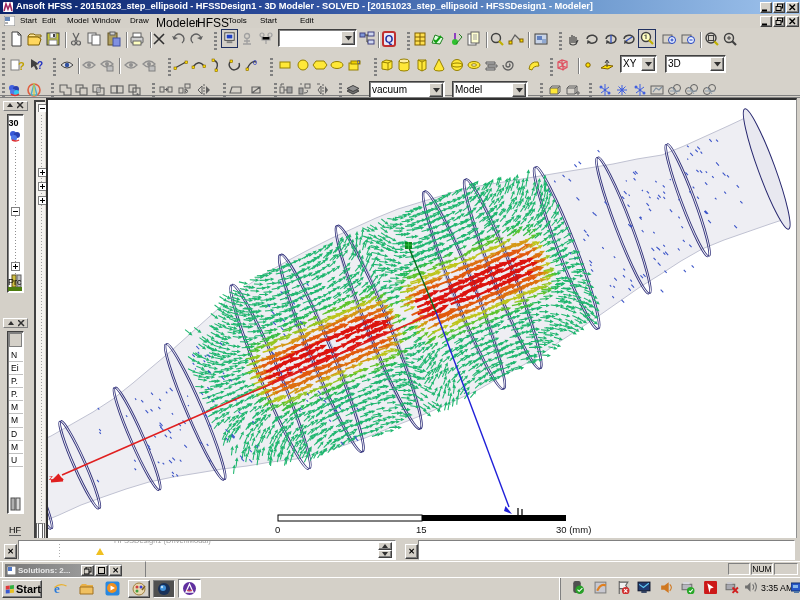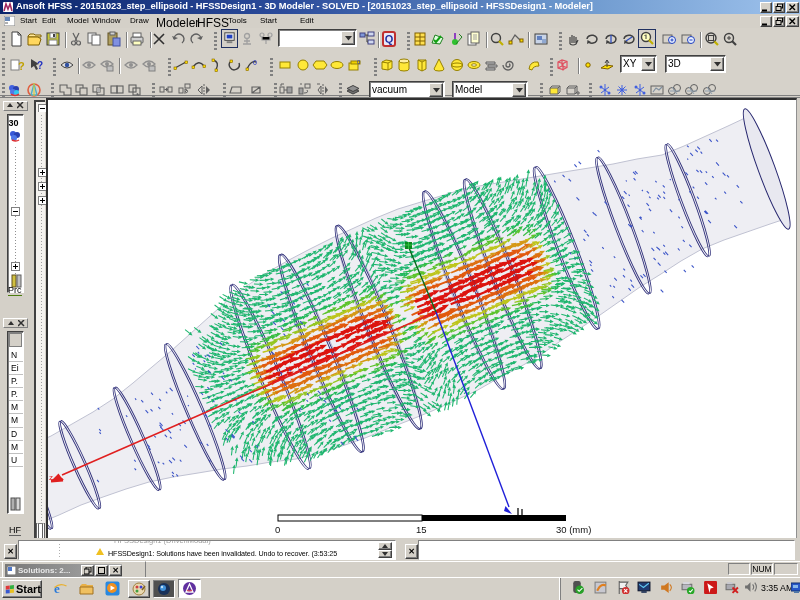--- a/index.html
+++ b/index.html
@@ -699,21 +699,21 @@
     </svg>
     <svg class="abs" style="left:3px;top:147px" width="9" height="9">
       <rect width="8" height="8" x="0.5" y="0.5" fill="#fff" stroke="#808080"></rect>
       <path d="M2 4.5 h5 M4.5 2 v5" stroke="#000"></path>
     </svg>
     <svg class="abs" style="left:3px;top:158px" width="11" height="16">
       <rect x="1" y="2" width="4" height="12" fill="#d0c040" stroke="#605020"></rect>
       <rect x="6" y="2" width="4" height="12" fill="#c0c0c0" stroke="#606060"></rect>
     </svg>
   </div>
-<div class="abs" style="left:8px;top:285px;font-size:9px;color:#000;border-bottom:1px solid #4d7c0f">Prc</div>
+<div class="abs" style="left:8px;top:277px;font-size:9px;color:#000;border-bottom:4px solid #4d7c0f">Prc</div>
 <div class="abs raised2" style="left:3px;top:318px;width:25px;height:10px;display:flex;align-items:center;justify-content:center">
     <svg width="8" height="7" style="margin-right:3px">
       <path d="M1 5 L4 1 L7 5z" fill="#303030"></path>
     </svg>
     <svg width="7" height="7">
       <path d="M0 0 L6 6 M6 0 L0 6" stroke="#303030" stroke-width="1.5"></path>
     </svg>
   </div>
 <div class="abs sunken2" style="left:7px;top:331px;width:17px;height:183px;background:#fff;overflow:hidden">
     <div class="abs" style="left:1px;top:1px;width:13px;height:14px;background:#d4d0c8;border:1px solid #808080"></div>
@@ -826,21 +826,20 @@
       <text x="227" y="433" font-size="9.5" fill="#101010" font-family="Liberation Sans">0</text>
       <text x="368" y="433" font-size="9.5" fill="#101010" font-family="Liberation Sans">15</text>
       <text x="508" y="433" font-size="9.5" fill="#101010" font-family="Liberation Sans">30 (mm)</text>
     </svg>
   </div>
 <div class="abs" style="left:0;top:538px;width:800px;height:23px;background:#d4d0c8"></div>
 <div class="abs btn" style="left:4px;top:544px;width:13px;height:15px;font-size:8px;font-weight:bold">✕</div>
 <div class="abs sunken" style="left:18px;top:540px;width:378px;height:20px;background:#fff;overflow:hidden">
     <div class="abs" style="left:95px;top:-5px;color:#a0a0a0;font-size:7.5px">HFSSDesign1 (DrivenModal)</div>
     <div class="abs" style="left:77px;top:7px;width:0;height:0;border-left:4px solid transparent;border-right:4px solid transparent;border-bottom:7px solid #f0c020"></div>
-    <div class="abs" style="left:89px;top:7.5px;color:#000;font-size:7.2px;letter-spacing:-0.1px;white-space:nowrap">HFSSDesign1:  Solutions have been invalidated. Undo to recover.  (3:53:25</div>
     <div class="abs" style="left:40px;top:3px;width:1px;height:16px;background:repeating-linear-gradient(180deg,#b0b0b0 0 1px,#fff 1px 3px)"></div>
   </div>
 <div class="abs btn" style="left:378px;top:542px;width:14px;height:8px;font-size:5px">
     <svg width="6" height="4">
       <path d="M0 4 L3 0 L6 4z" fill="#303030"></path>
     </svg>
   </div>
 <div class="abs btn" style="left:378px;top:550px;width:14px;height:8px;font-size:5px">
     <svg width="6" height="4">
       <path d="M0 0 L3 4 L6 0z" fill="#303030"></path>

